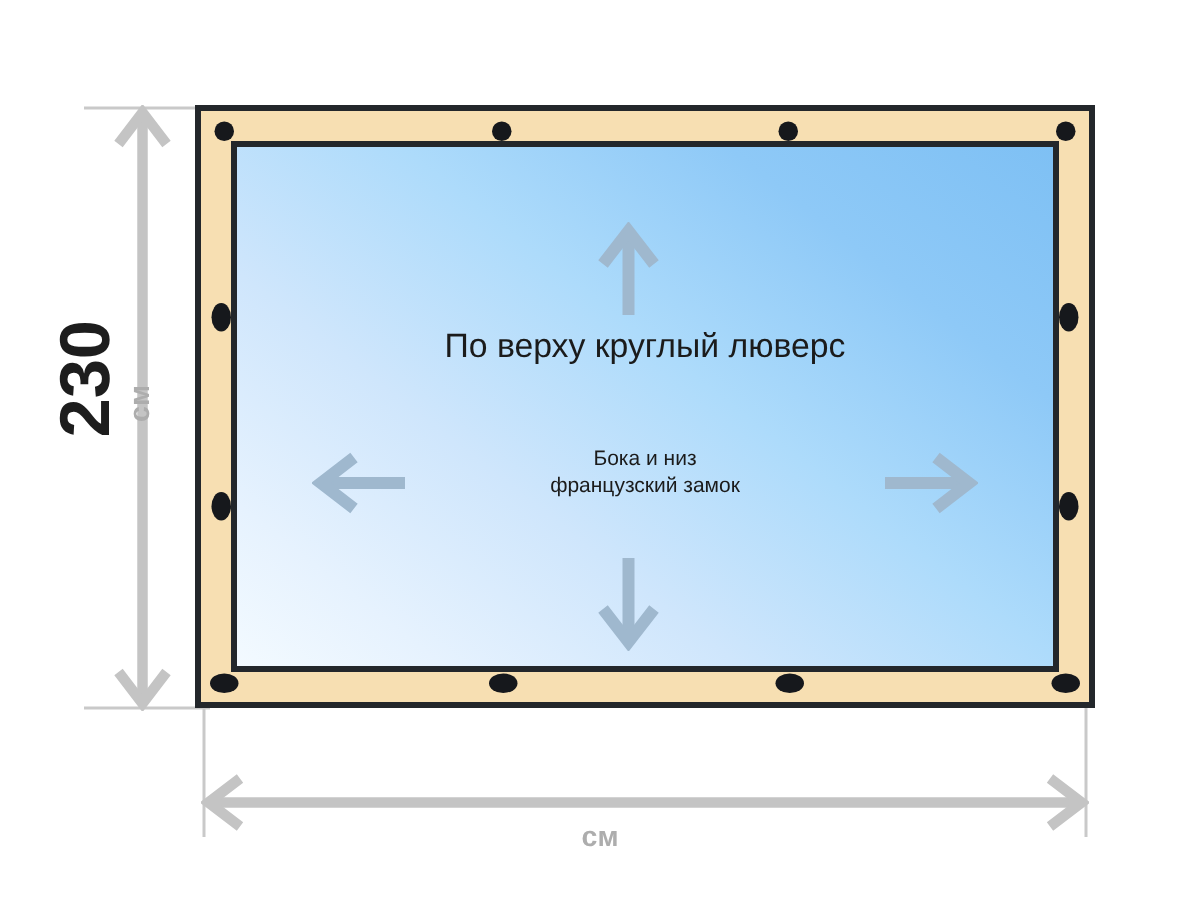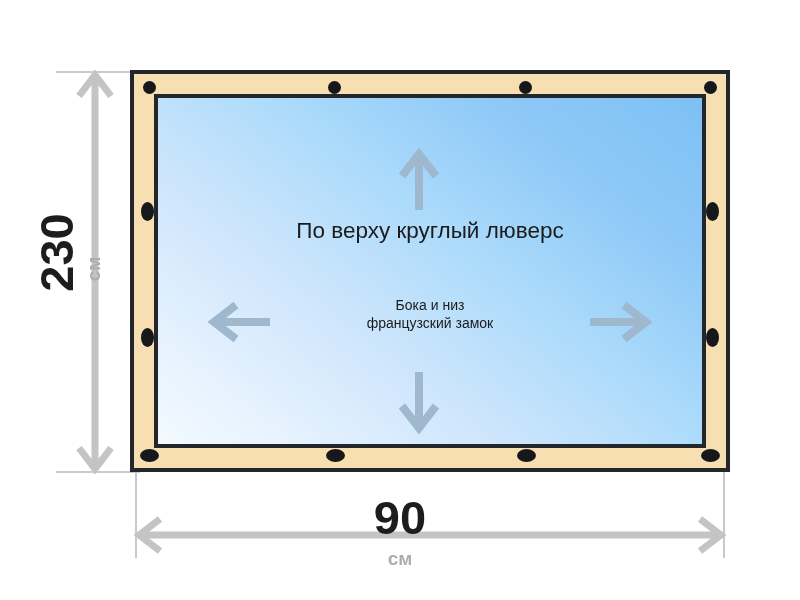--- a/index.html
+++ b/index.html
@@ -172,21 +172,20 @@
   <div class="ext-line" style="left:723px; top:472px; width:2px; height:86px;"></div>
 
   <div class="dim-arrow" style="left:134px; top:514px;">
     <svg width="592" height="42" viewBox="0 0 592 42" aria-hidden="true">
       <line x1="6" y1="21" x2="586" y2="21" stroke="#c4c4c4" stroke-width="7"></line>
       <polyline points="26,5 5,21 26,37" fill="none" stroke="#c4c4c4" stroke-width="7" stroke-linecap="butt" stroke-linejoin="miter"></polyline>
       <polyline points="566,5 587,21 566,37" fill="none" stroke="#c4c4c4" stroke-width="7" stroke-linecap="butt" stroke-linejoin="miter"></polyline>
     </svg>
   </div>
 
-  <div class="dim-value" id="dim-h-value">90</div>
   <div class="dim-unit" id="dim-h-unit">см</div>
 
   <div id="product-frame">
 
     <div class="grommet round" style="left:9px; top:7px; width:13px; height:13px;"></div>
     <div class="grommet round" style="right:9px; top:7px; width:13px; height:13px;"></div>
     <div class="grommet oval-h" style="left:6px; bottom:6px; width:19px; height:13px;"></div>
     <div class="grommet oval-h" style="right:6px; bottom:6px; width:19px; height:13px;"></div>
 
     <div class="grommet round" style="left:194px; top:7px; width:13px; height:13px;"></div>

